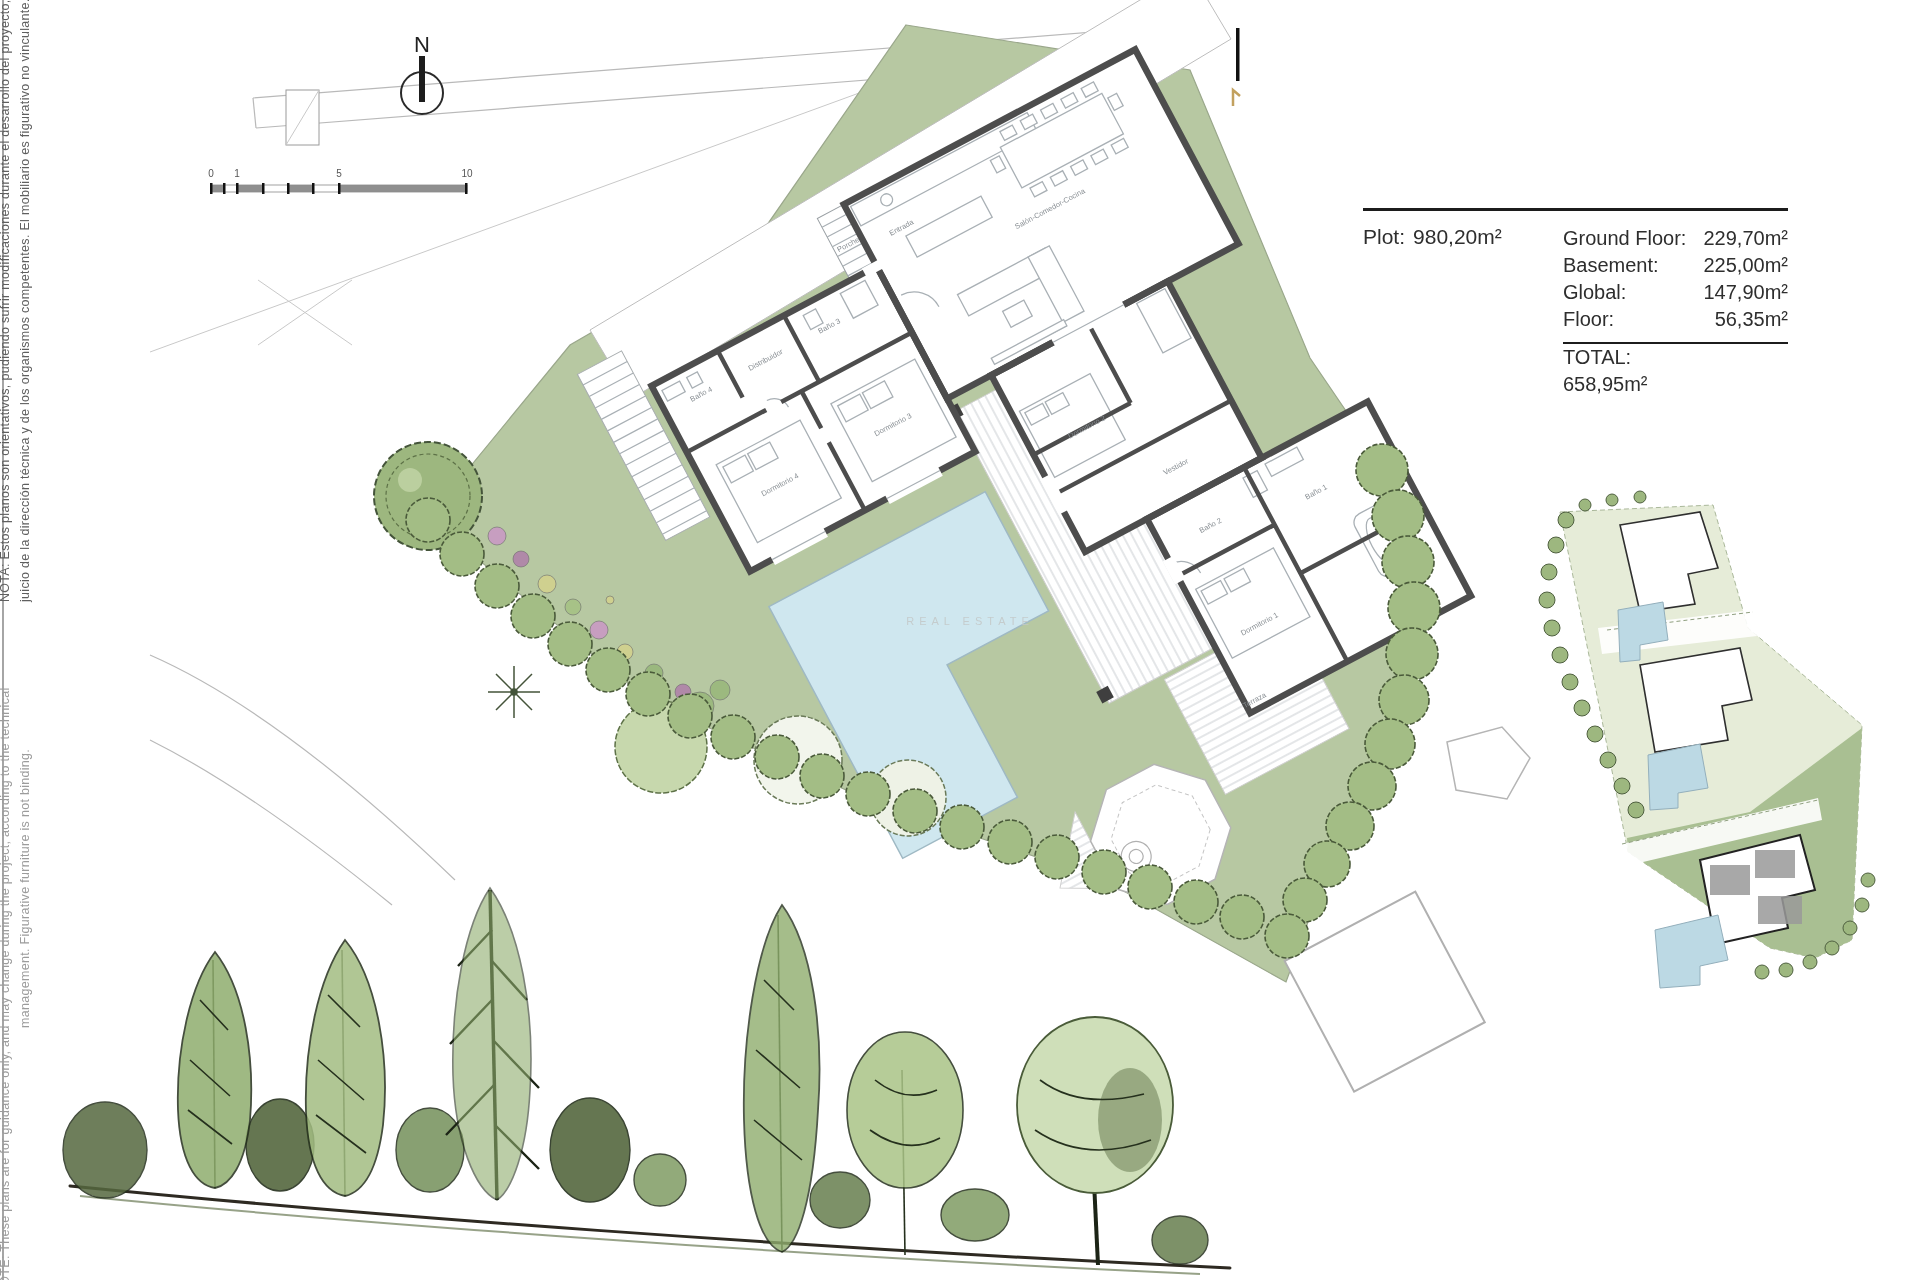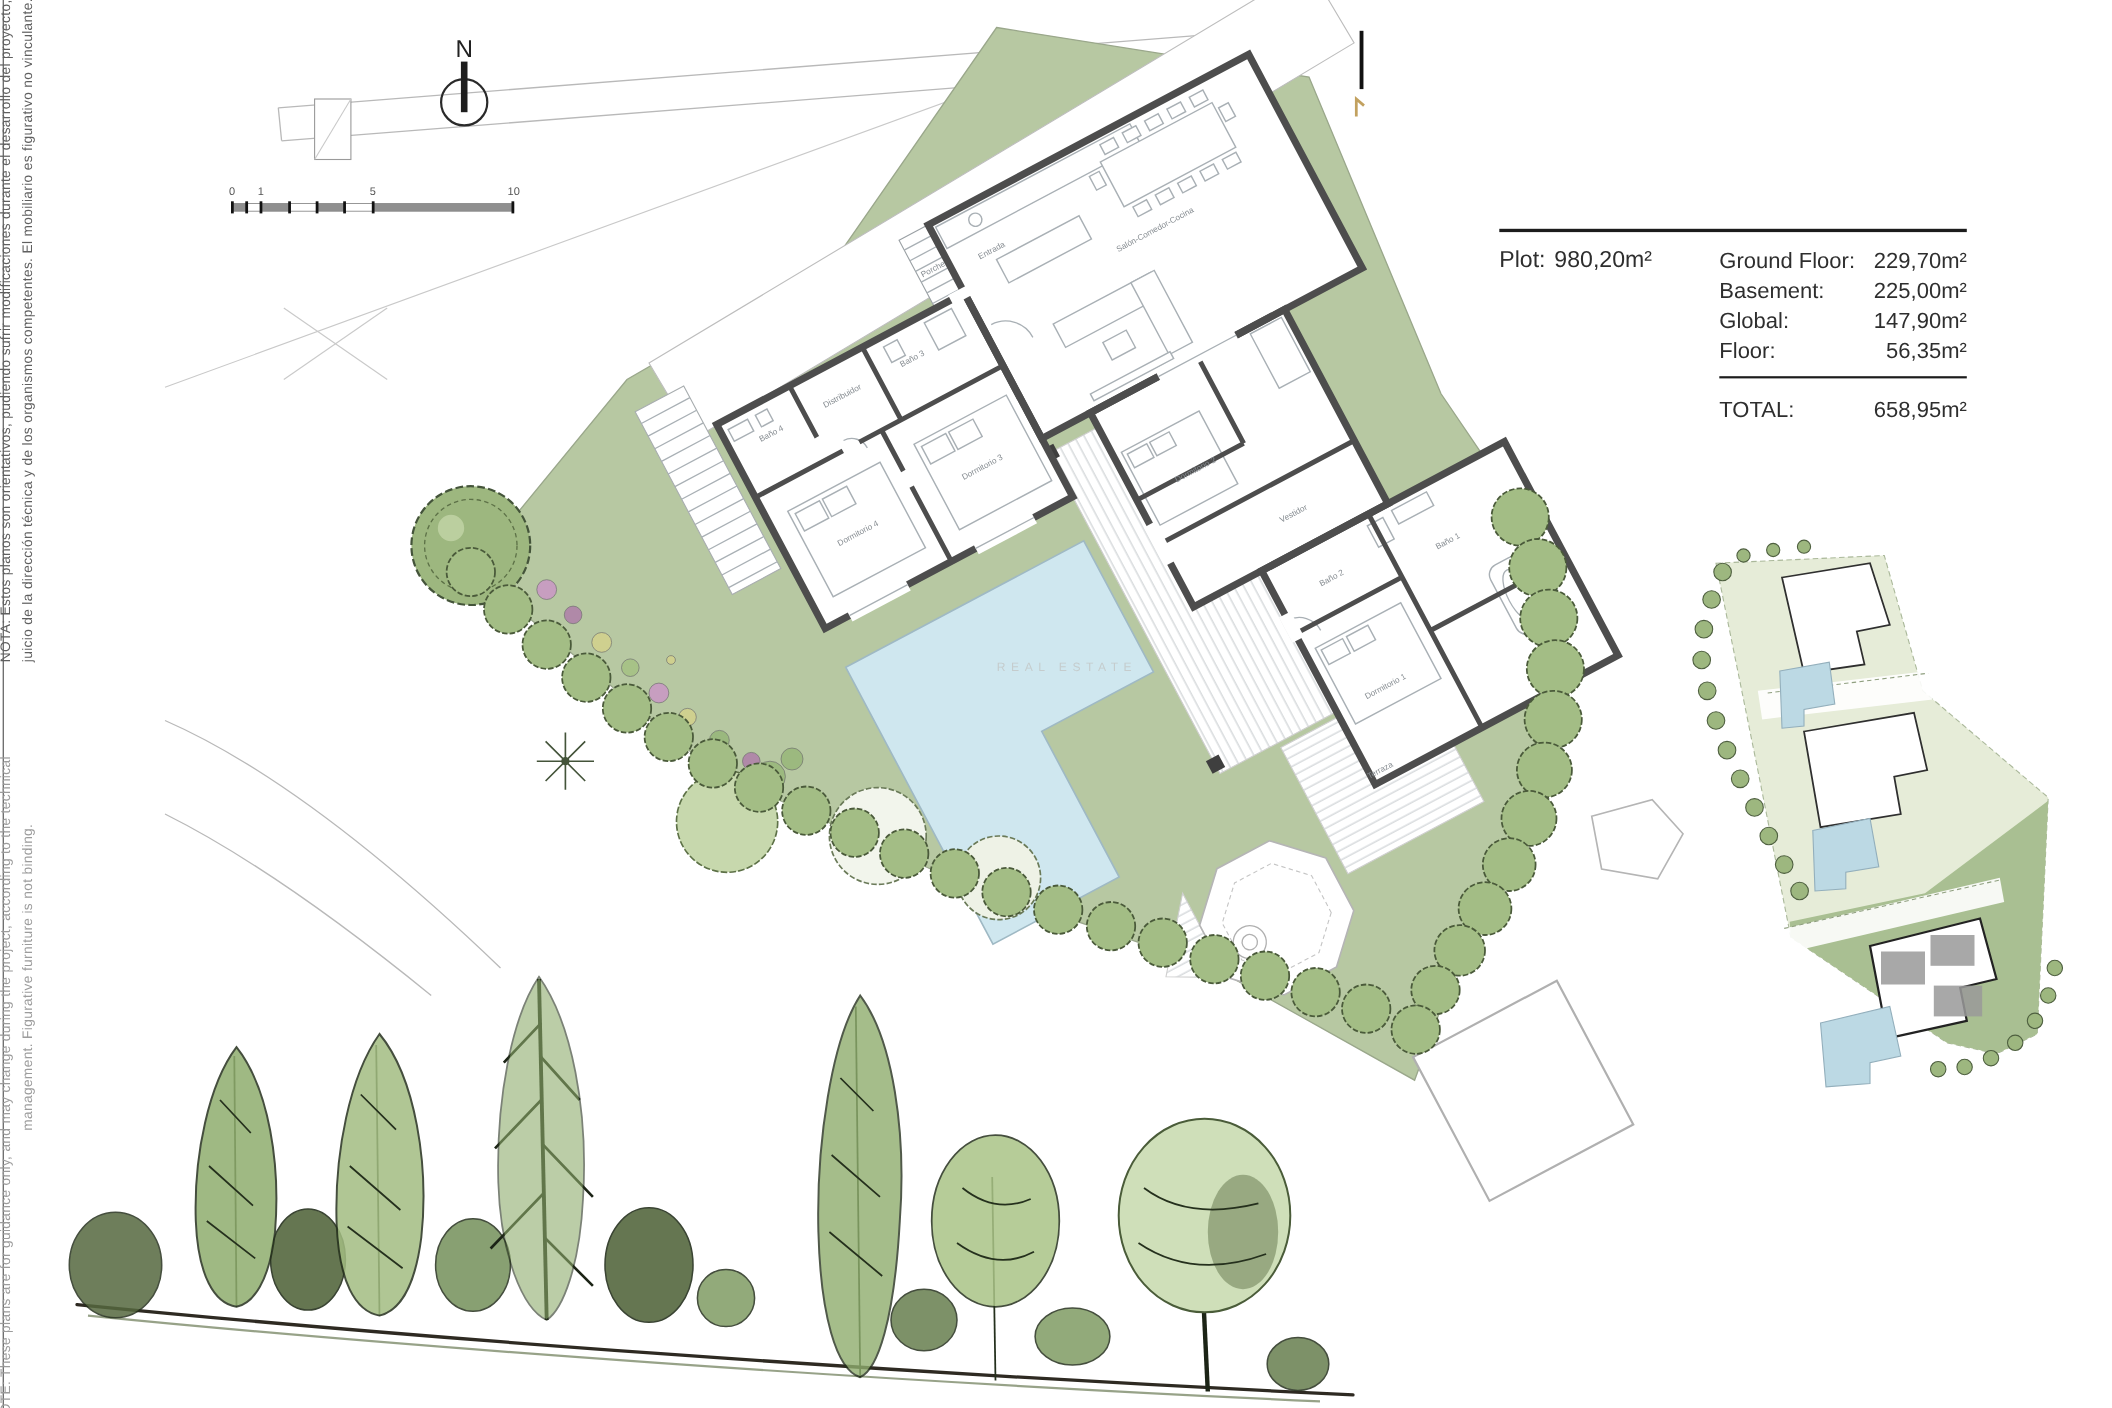--- a/index.html
+++ b/index.html
@@ -38,26 +38,26 @@
 
   
   .area-table{position:absolute;left:1363px;top:208px;width:425px;color:var(--text-dark);}
   .at-topline{height:3px;background:#1c1c1c;width:100%;}
   .at-body{display:flex;margin-top:14px;}
   .at-plot{width:200px;font-size:21px;}
   .at-plot .v{margin-left:8px;}
   .at-right{width:225px;}
   .at-row{display:flex;justify-content:space-between;font-size:20px;line-height:27px;}
   .at-subline{height:2px;background:#1c1c1c;margin-top:9px;}
-  .at-total{margin-top:16px;}
+  .at-total{margin-top:0;flex-direction:column;}
 
   
   .watermark{position:absolute;left:820px;top:600px;width:300px;text-align:center;z-index:5;pointer-events:none;}
   .wm1{font-family:"Liberation Serif",serif;font-size:35px;color:var(--watermark);opacity:.85;}
-  .wm2{font-family:"Liberation Sans",sans-serif;font-size:11px;letter-spacing:5px;color:#c4caca;opacity:.9;margin-top:1px;}
+  .wm2{font-family:"Liberation Sans",sans-serif;font-size:11px;letter-spacing:5px;color:#c4caca;opacity:.9;margin-top:15px;}
 </style>
 </head>
 <body>
 
 <div id="stage">
 
 <svg width="1920" height="1280" viewBox="0 0 1920 1280">
   <defs>
     <pattern id="deckV" width="8" height="8" patternUnits="userSpaceOnUse">
       <rect width="8" height="8" fill="#ffffff"></rect>

